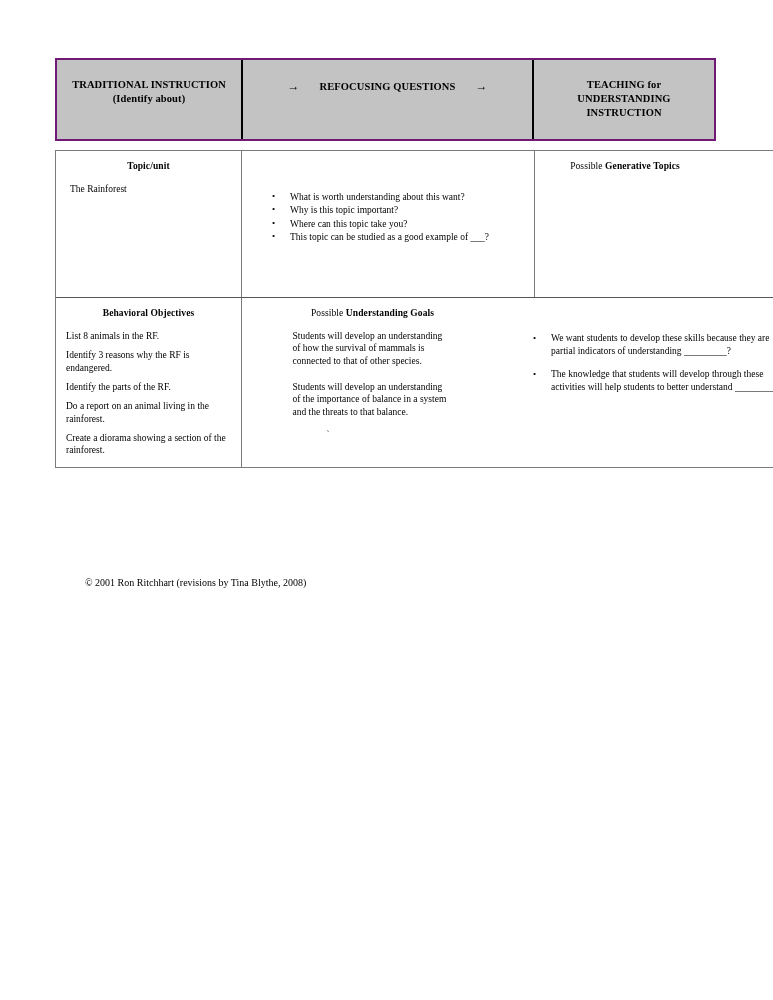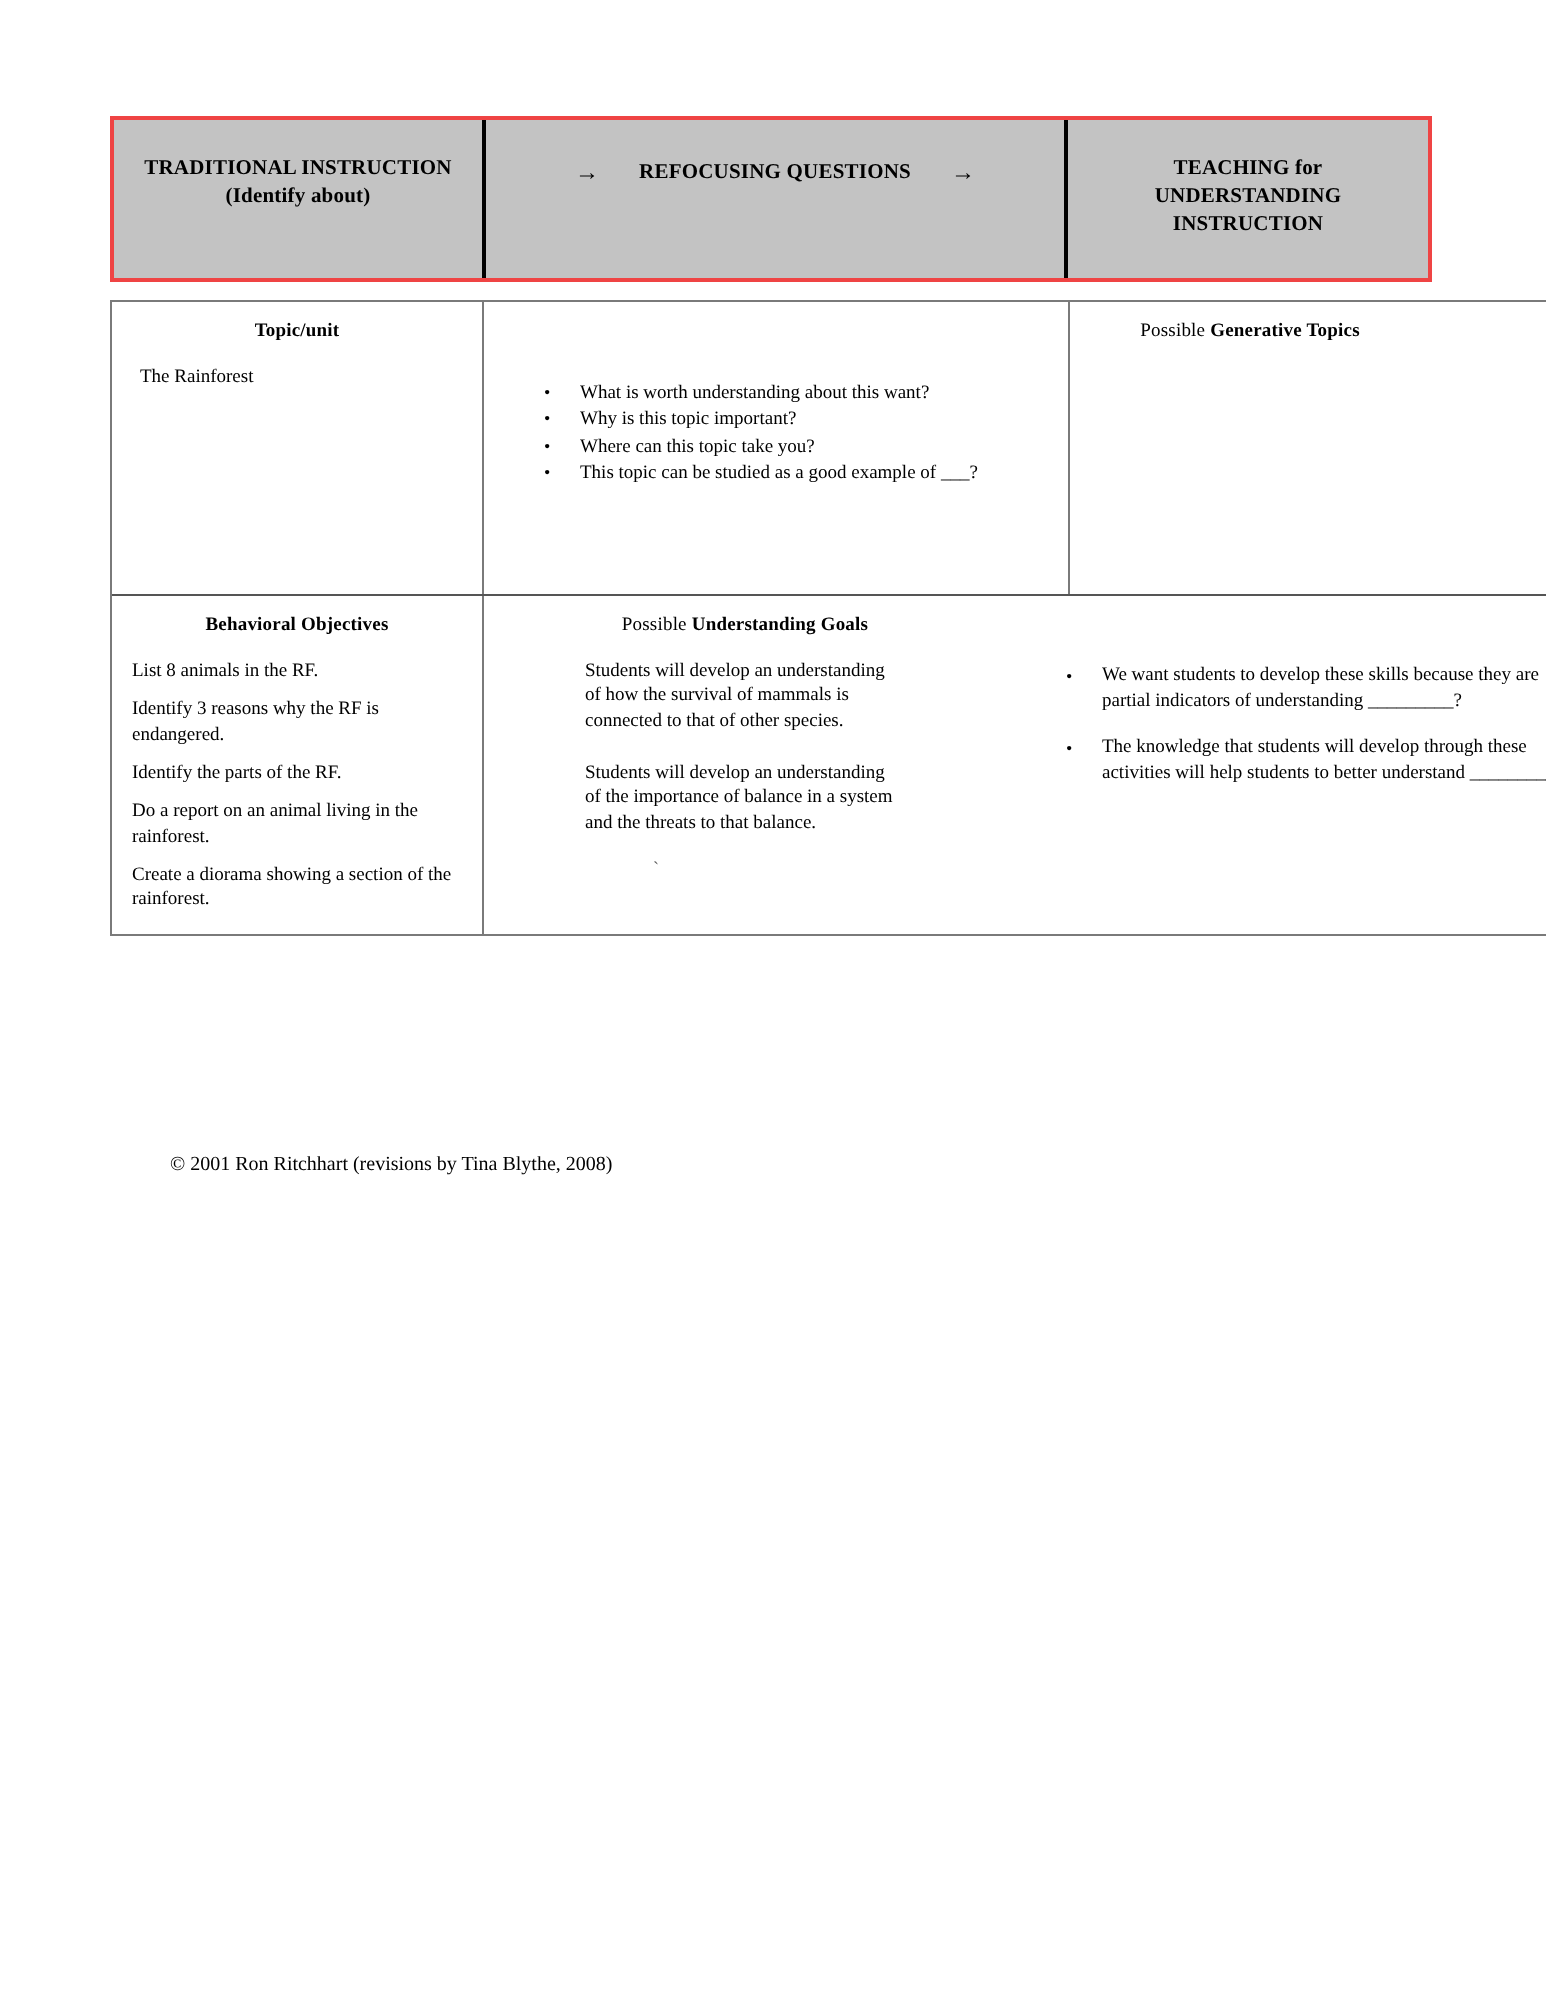--- a/index.html
+++ b/index.html
@@ -18,21 +18,21 @@
   }
 
   
   .header-table {
     position: absolute;
     left: 55px;
     top: 58px;
     width: 661px;
     height: 83px;
     display: flex;
-    border: 2px solid #ef4444;
+    border: 2px solid #701a75;
     box-sizing: border-box;
     background: #c3c3c3;
   }
   .header-cell {
     background: #c3c3c3;
     display: flex;
     align-items: center;
     justify-content: center;
     text-align: center;
     box-sizing: border-box;

